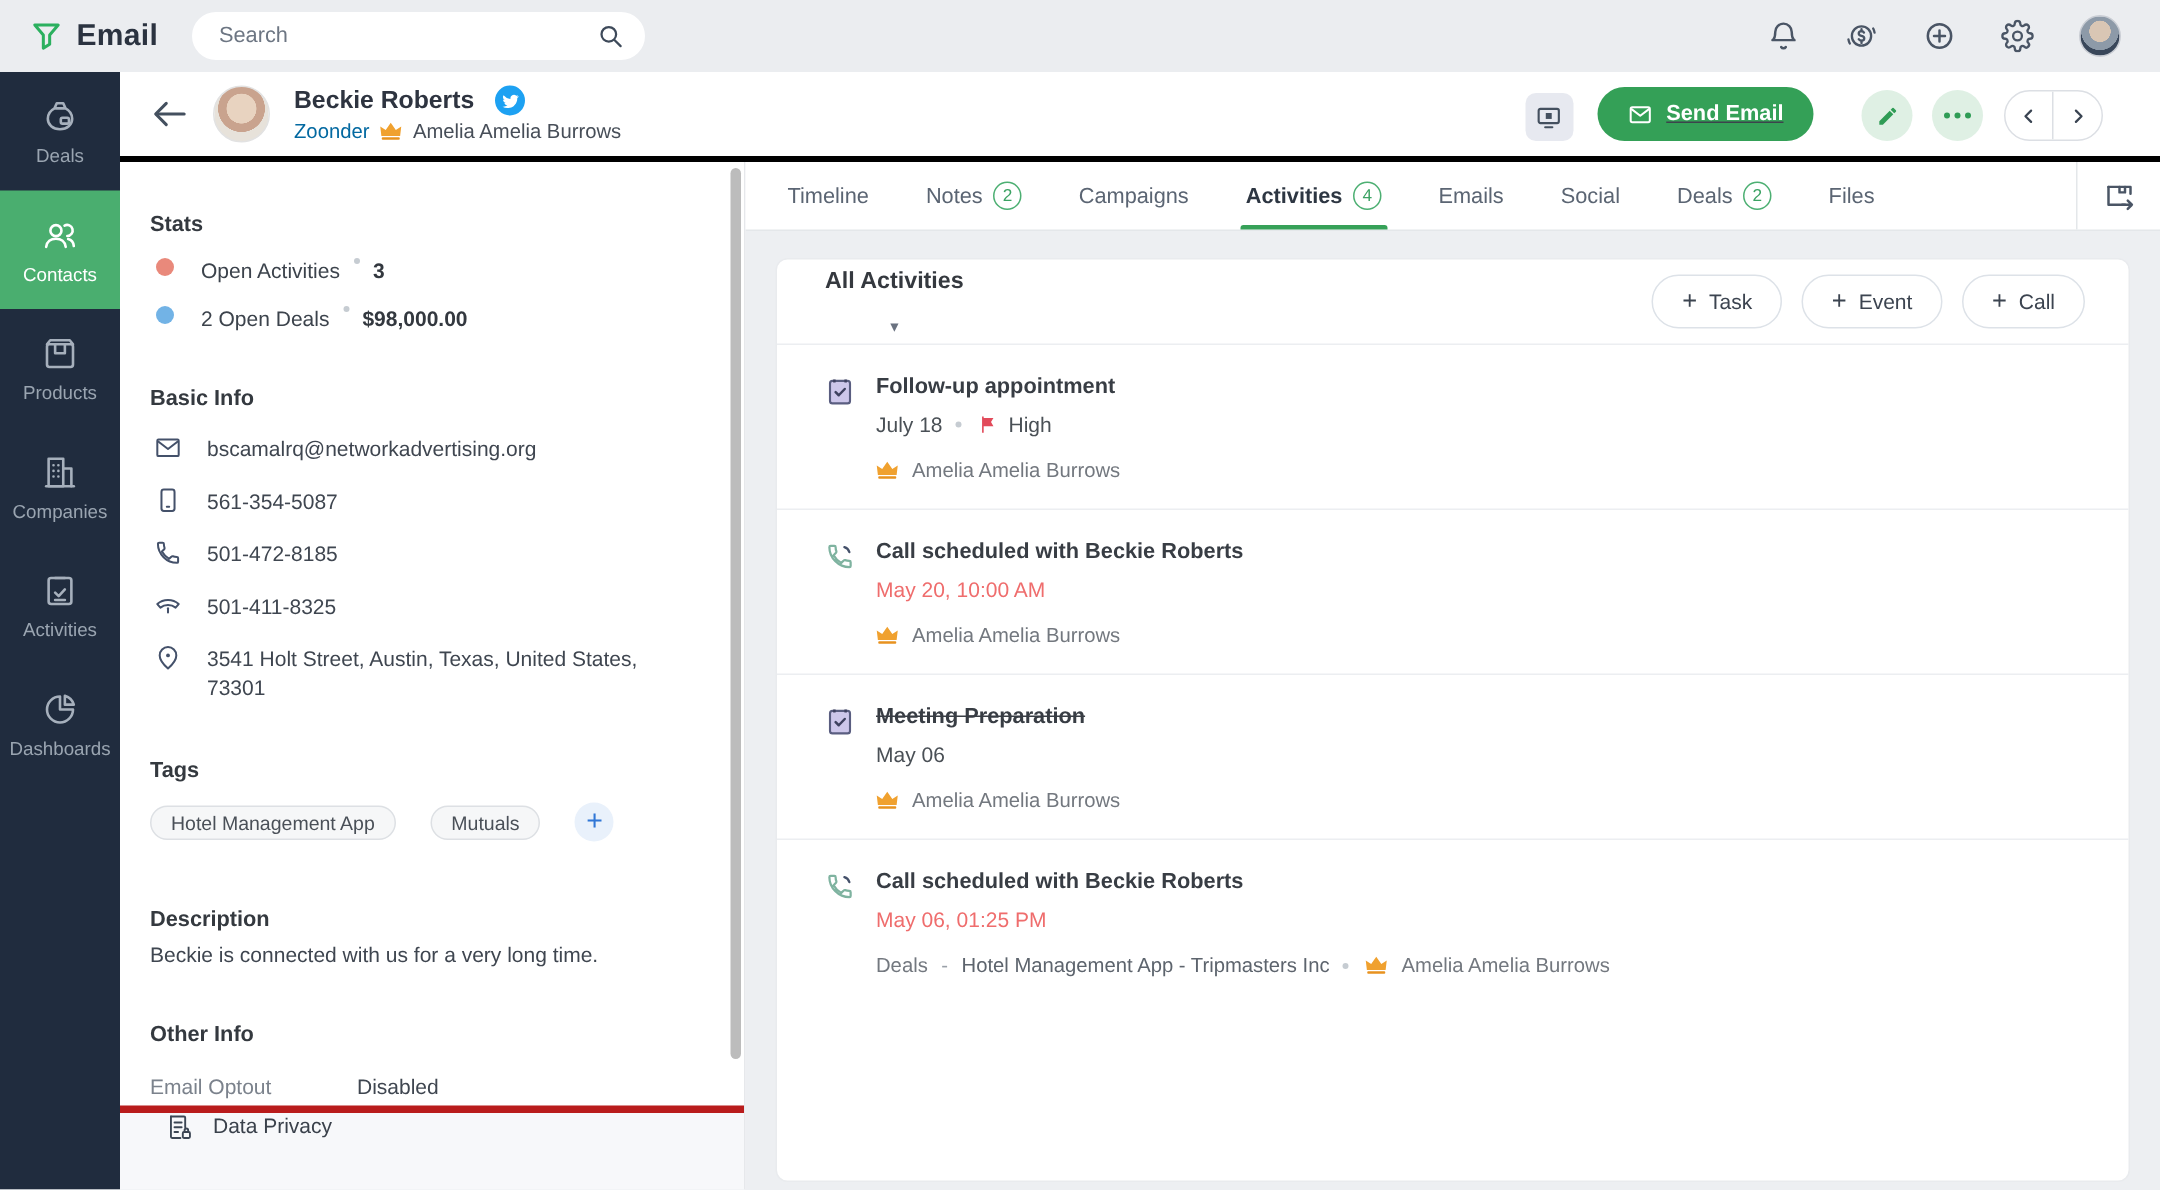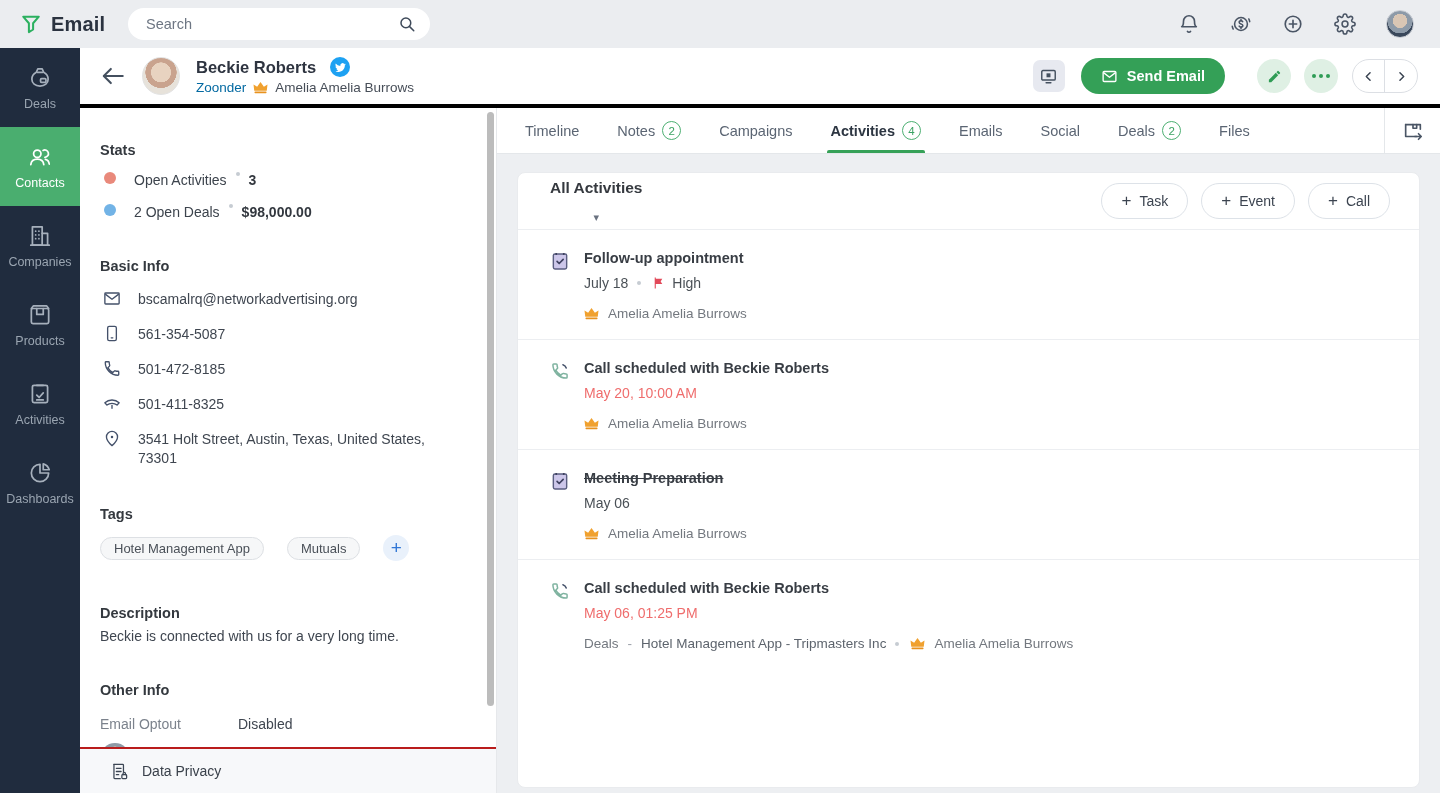--- a/index.html
+++ b/index.html
@@ -31,21 +31,21 @@
   .contact-header { position:absolute; left:80px; top:48px; width:1360px; height:60px; background:#fff; border-bottom:4px solid #000000; display:flex; align-items:center; }
   .back-btn { margin-left:20px; width:26px; height:26px; cursor:pointer; color:#44505f; }
   .c-avatar { width:38px; height:38px; border-radius:50%; margin-left:16px; background:radial-gradient(circle at 50% 40%, #e8d3c0 0 35%, #c9a38e 36% 55%, #e7e2da 56%); border:1px solid #e2e2e2; }
   .c-id { margin-left:16px; }
   .c-name-row { display:flex; align-items:center; gap:14px; }
   .c-name { font-size:16.5px; font-weight:700; color:#2e3440; }
   .tw-badge { width:20px; height:20px; border-radius:50%; background:#1da1f2; display:flex; align-items:center; justify-content:center; cursor:pointer; }
   .c-sub-row { display:flex; align-items:center; gap:7px; margin-top:3px; font-size:13.5px; }
   .c-company { color:#0369a1; }
   .c-owner { color:#474e58; }
-  .hdr-actions { margin-left:auto; display:flex; align-items:center; padding-right:22px; }
+  .hdr-actions { margin-left:auto; display:flex; align-items:flex-end; padding-right:38px;text-decoration:underline; }
   .sq-btn { width:32px; height:32px; border-radius:7px; background:#e7e9f0; display:flex; align-items:center; justify-content:center; color:#44505f; cursor:pointer; }
   .send-email-btn { margin-left:16px; height:36px; padding:0 20px; border-radius:18px; background:#34a057; color:#fff; font-size:14.5px; font-weight:600; display:flex; align-items:center; gap:9px; border:0; cursor:pointer; font-family:"Liberation Sans",sans-serif; }
   .rnd-btn { width:34px; height:34px; border-radius:50%; background:#dff0e4; display:flex; align-items:center; justify-content:center; cursor:pointer; color:#2f9c55; }
   .rnd-btn.pencil { margin-left:32px; }
   .rnd-btn.more { margin-left:13px; }
   .dots { display:flex; gap:3px; }
   .dots i { width:4px; height:4px; border-radius:50%; background:#2f9c55; }
   .pager { margin-left:14px; height:34px; display:flex; border:1px solid #dcdfe4; border-radius:17px; background:#fff; overflow:hidden; }
   .pager > div { width:32px; display:flex; align-items:center; justify-content:center; color:#3a4452; cursor:pointer; }
   .pager > div:first-child { border-right:1px solid #dcdfe4; }
@@ -68,21 +68,21 @@
   .tag-row { display:flex; align-items:center; gap:23px; margin-top:13px; }
   .tag-pill { height:23px; padding:0 13px; border:1px solid #dde0e4; background:#f6f7f8; border-radius:12px; font-size:13px; color:#4a5058; display:flex; align-items:center; cursor:pointer; }
   .tag-add { width:26px; height:26px; border-radius:50%; background:#e9f1fb; color:#3177d6; font-size:19px; display:flex; align-items:center; justify-content:center; cursor:pointer; }
   .desc-title { margin-top:44px; }
   .desc-text { margin-top:7px; font-size:14px; color:#3f4650; }
   .oi-title { margin-top:38px; }
   .oi-row { display:flex; margin-top:18px; font-size:14px; }
   .oi-label { width:138px; color:#7b828c; }
   .oi-value { color:#3f4650; }
   .partial-avatar { position:absolute; left:20px; top:635px; width:30px; height:30px; border-radius:50%; background:radial-gradient(circle at 50% 40%, #cdb7a2 0 36%, #8e9aa6 37% 60%, #47566a 61%); }
-  .lp-footer { position:absolute; left:0; bottom:0; width:100%; height:46px; background:#f7f8fa; border-top:2px solid #b91c1c; display:flex; align-items:center; cursor:pointer; }
+  .lp-footer { position:absolute; left:0; bottom:0; width:100%; height:56px; background:#f7f8fa; border-top:5px solid #b91c1c; display:flex; align-items:flex-start; cursor:pointer; }
   .lp-footer .dp-icon { margin-left:30px; color:#3c4654; }
   .dp-label { margin-left:13px; font-size:14px; color:#3a414b; }
   .lp-scrollbar { position:absolute; right:2px; top:4px; width:7px; height:594px; border-radius:4px; background:#bcbcbc; cursor:pointer; }
 
   
   .right-area { position:absolute; left:497px; top:108px; width:943px; height:685px; background:#edeff2; }
   .tabstrip { position:relative; height:46px; background:#fff; border-bottom:1px solid #e4e7ea; display:flex; align-items:stretch; padding-left:28px; }
   .tab { position:relative; display:flex; align-items:center; gap:7px; margin-right:38px; font-size:14.5px; color:#5b6573; cursor:pointer; white-space:nowrap; }
   .tab.active { color:#2d3642; font-weight:700; }
   .tab.active::after { content:""; position:absolute; left:-4px; right:-4px; bottom:0; height:3px; background:#36a158; border-radius:2px 2px 0 0; }
@@ -169,34 +169,34 @@
       <svg width="26" height="26" viewBox="0 0 24 24" fill="none" stroke-width="1.6" stroke-linecap="round" stroke-linejoin="round">
           <circle cx="9.5" cy="9" r="3.4"></circle>
           <path d="M3.5 19c.4-3.2 2.8-5 6-5s5.6 1.8 6 5"></path>
           <path d="M14.8 5.9a3.4 3.4 0 1 1 1.7 6.4"></path>
           <path d="M17 14.2c2.1.5 3.3 2.2 3.5 4.3"></path>
         </svg>
       <span class="nav-label">Contacts</span>
     </div>
     <div class="nav-item">
       <svg width="26" height="26" viewBox="0 0 24 24" fill="none" stroke-width="1.6" stroke-linecap="round" stroke-linejoin="round">
+          <rect x="4" y="6" width="16" height="14" rx="1.5"></rect>
+          <path d="M9 6v5.5h6V6"></path>
+          <path d="M4 6l2-2.5h12L20 6"></path>
+        </svg>
+      <span class="nav-label">Products</span>
+    </div>
+    <div class="nav-item">
+      <svg width="26" height="26" viewBox="0 0 24 24" fill="none" stroke-width="1.6" stroke-linecap="round" stroke-linejoin="round">
           <rect x="5" y="3.5" width="9" height="17"></rect>
           <path d="M14 9.5h5v11"></path>
           <path d="M3.5 20.5h17"></path>
           <path d="M8 7.5h.01M11 7.5h.01M8 11h.01M11 11h.01M8 14.5h.01M11 14.5h.01"></path>
         </svg>
       <span class="nav-label">Companies</span>
-    </div>
-    <div class="nav-item">
-      <svg width="26" height="26" viewBox="0 0 24 24" fill="none" stroke-width="1.6" stroke-linecap="round" stroke-linejoin="round">
-          <rect x="4" y="6" width="16" height="14" rx="1.5"></rect>
-          <path d="M9 6v5.5h6V6"></path>
-          <path d="M4 6l2-2.5h12L20 6"></path>
-        </svg>
-      <span class="nav-label">Products</span>
     </div>
     <div class="nav-item">
       <svg width="26" height="26" viewBox="0 0 24 24" fill="none" stroke-width="1.6" stroke-linecap="round" stroke-linejoin="round">
           <rect x="5" y="4" width="14" height="16" rx="1.5"></rect>
           <path d="M9 4h6"></path>
           <path d="M9 13l2.2 2.2L15 11"></path>
           <path d="M9 17.5h6"></path>
         </svg>
       <span class="nav-label">Activities</span>
     </div>

